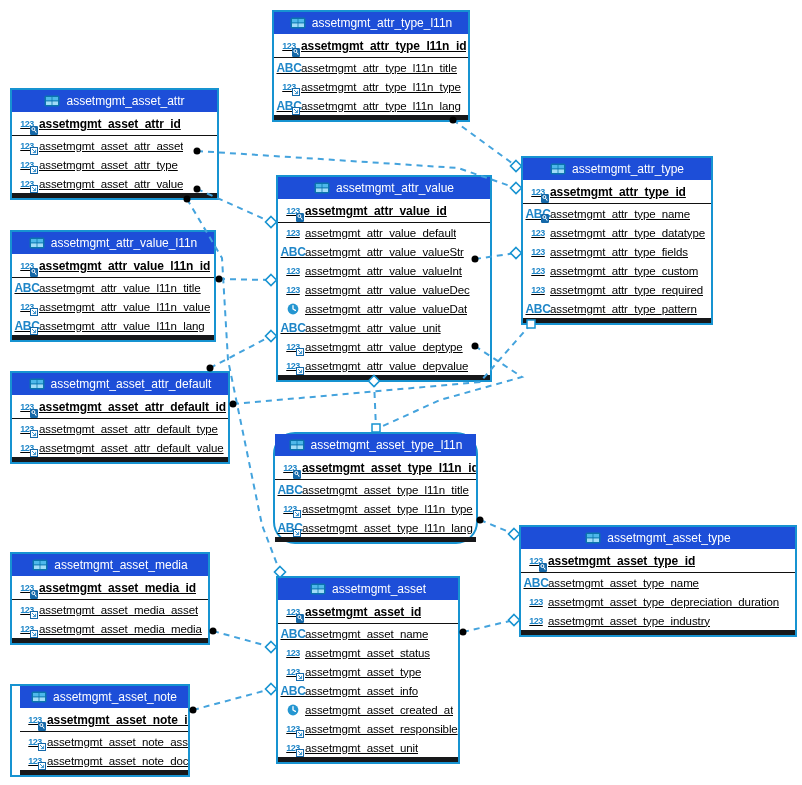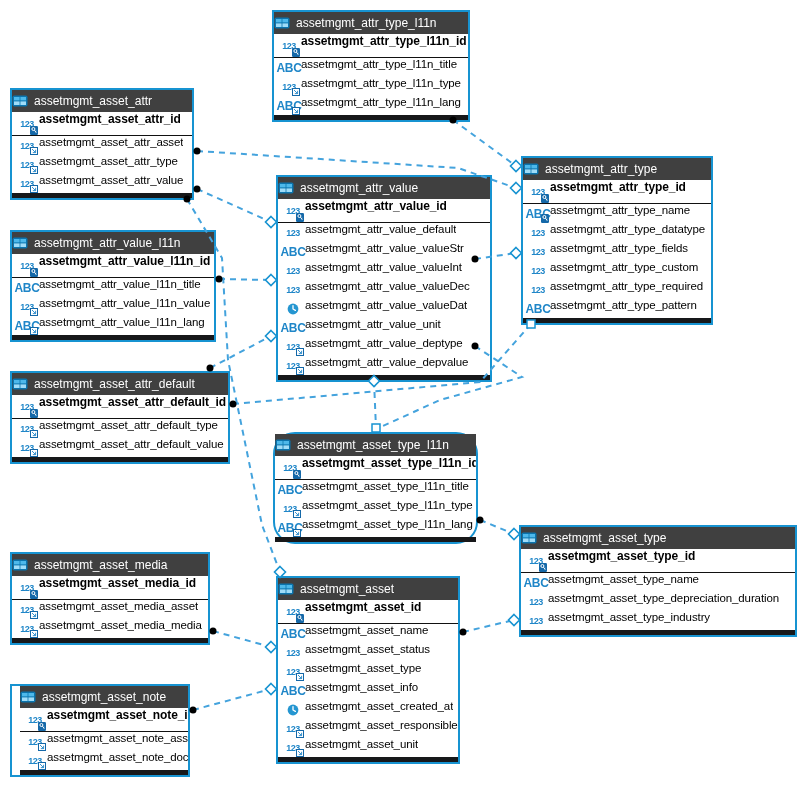--- a/index.html
+++ b/index.html
@@ -1,22 +1,22 @@
 <!DOCTYPE html>
 <html><head>
 <meta charset="utf-8">
 <style>
   html,body{margin:0;padding:0;background:#fff;width:802px;height:785px;overflow:hidden;
     font-family:"Liberation Sans",sans-serif;}
   #canvas{position:relative;width:802px;height:785px;background:#ffffff;}
   .tbl{position:absolute;background:#fff;border:2px solid #1793d1;box-sizing:border-box;z-index:1;}
-  .thead{background:#404040;color:#fff;height:22px;display:flex;align-items:center;
-    gap:6px;font-size:12px;white-space:nowrap;overflow:hidden;}
-  .row{height:19px;display:flex;align-items:flex-start;padding-left:3px;font-size:11.5px;
-    color:#000;white-space:nowrap;overflow:hidden;letter-spacing:-0.1px;}
+  .thead{background:#1d4ed8;color:#fff;height:22px;display:flex;align-items:center;
+    justify-content:center;gap:6px;font-size:12px;white-space:nowrap;overflow:hidden;}
+  .row{height:19px;display:flex;align-items:center;padding-left:3px;font-size:11.5px;
+    color:#000;white-space:nowrap;overflow:hidden;letter-spacing:-0.1px;text-decoration:underline;}
   .row.pk{height:23px;border-bottom:1.5px solid #111;font-weight:bold;font-size:12px;}
   .tfoot{height:5px;background:#17181a;}
   .colicon{flex:0 0 24px;width:24px;position:relative;display:flex;align-items:center;
     justify-content:center;height:100%;}
   .t-num{color:#1f86c8;font-size:9px;font-weight:bold;letter-spacing:-0.5px;}
   .t-str{color:#1f86c8;font-size:12px;font-weight:bold;letter-spacing:-0.3px;}
   .badge{position:absolute;right:1px;bottom:0px;line-height:0;}
   .ticon{line-height:0;display:inline-block;}
   #rels{position:absolute;left:0;top:0;z-index:2;pointer-events:none;}
   .colname{overflow:hidden;text-overflow:clip;}
@@ -68,21 +68,21 @@
           <span class="t-str">ABC</span>
           <span class="badge"><svg width="8" height="8" viewBox="0 0 8 8">
               <rect x="0.5" y="0.5" width="7" height="7" fill="#fff" stroke="#1468a8" stroke-width="1"></rect>
               <path d="M2 2 L5.6 5.6 M5.6 2.8 L5.6 5.6 L2.8 5.6" stroke="#1f86c8" stroke-width="0.9" fill="none"></path>
             </svg></span>
         </span>
         <span class="colname">assetmgmt_attr_type_l11n_lang</span>
       </div>
       <div class="tfoot"></div>
     </div>
-    <div class="tbl" style="left: 10px; top: 88px; width: 184px;">
+    <div class="tbl" style="left: 10px; top: 88px; width: 209px;">
       <div class="thead">
         <span class="ticon"><svg width="16" height="12" viewBox="0 0 16 12">
             <rect x="0.5" y="0.5" width="15" height="11" rx="1.8" fill="#0b74ad"></rect>
             <rect x="2" y="2" width="5.6" height="3.4" fill="#4db8ea"></rect>
             <rect x="8.4" y="2" width="5.6" height="3.4" fill="#4db8ea"></rect>
             <rect x="2" y="6.4" width="5.6" height="3.6" fill="#9fdcf8"></rect>
             <rect x="8.4" y="6.4" width="5.6" height="3.6" fill="#9fdcf8"></rect>
           </svg></span>
         <span>assetmgmt_asset_attr</span>
       </div>

